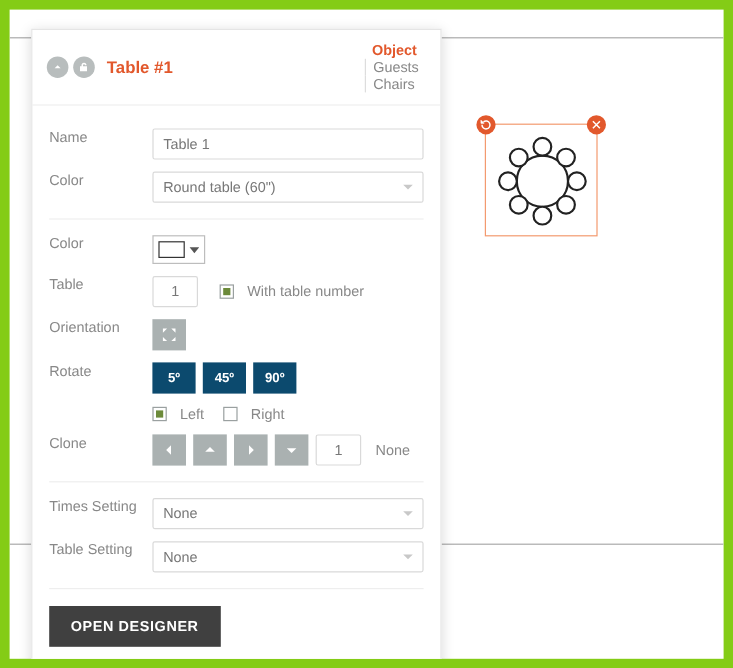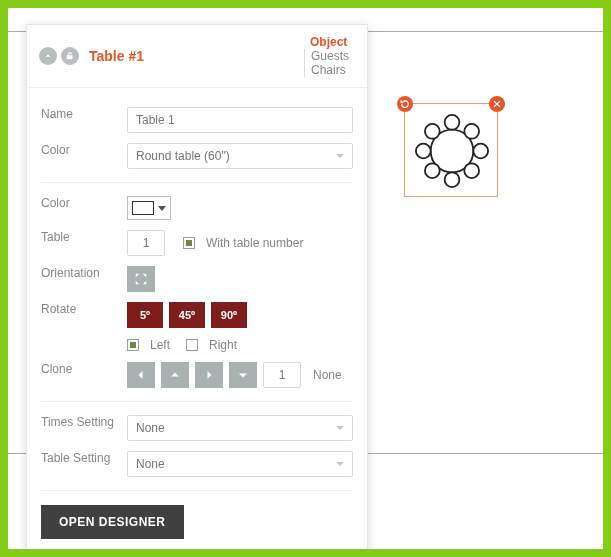--- a/index.html
+++ b/index.html
@@ -129,21 +129,21 @@
     width: 28px; height: 26px;
     background: #aab1b1;
     display: inline-flex;
     align-items: center; justify-content: center;
     cursor: pointer;
     color: #fff;
   }
   .sq-btn svg { width: 14px; height: 14px; fill: #fff; }
   .rotate-btn {
     width: 36px; height: 26px;
-    background: #7f1d1d;
+    background: #0c4a6e;
     display: inline-flex; align-items: center; justify-content: center;
     color: #fff; font-size: 11px; font-weight: 600; cursor: pointer;
   }
   .org-btn {
     width: 28px; height: 26px;
     background: #aab1b1;
     display: inline-flex; align-items: center; justify-content: center;
     cursor: pointer;
     position: relative;
   }

